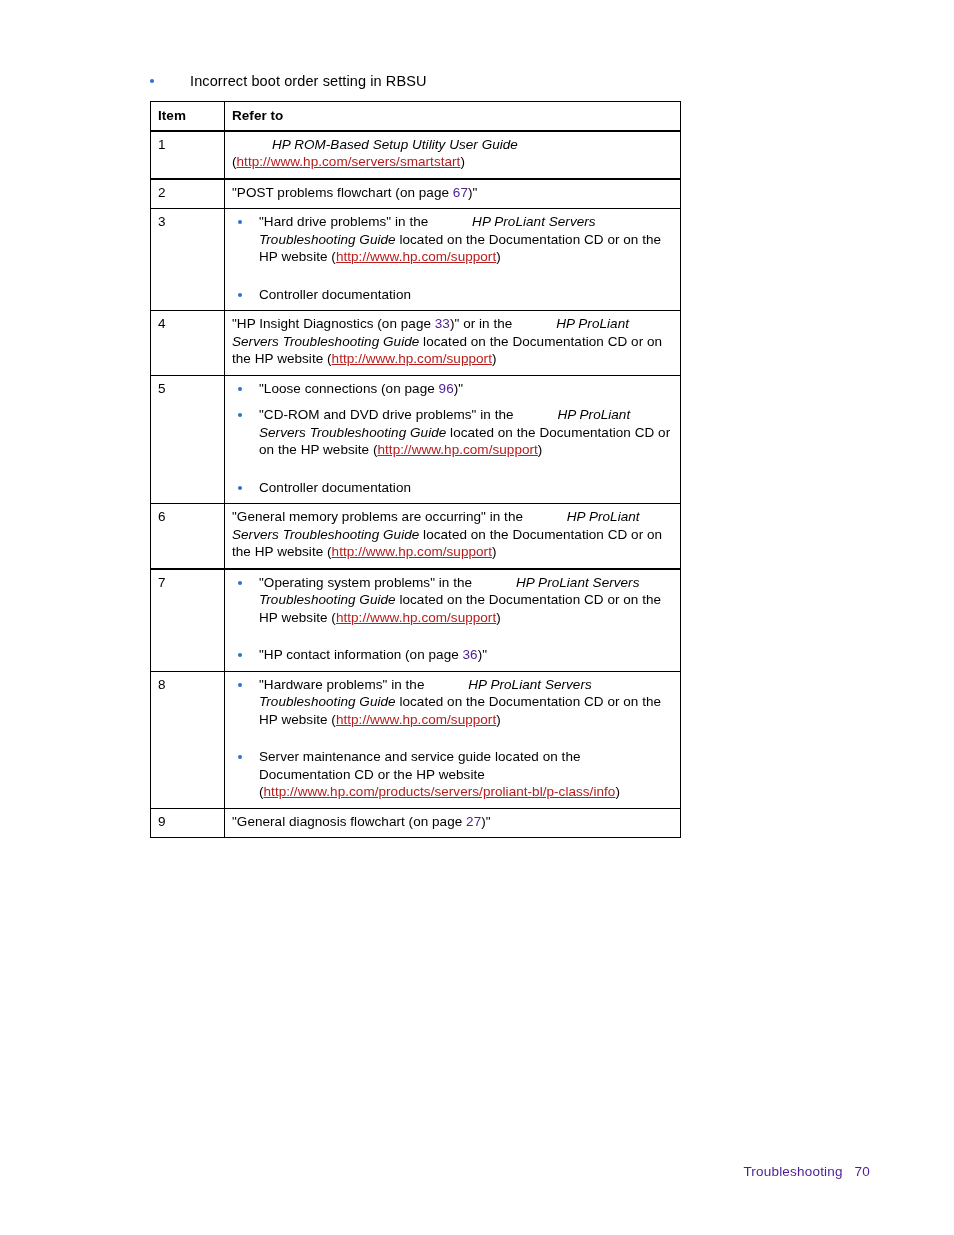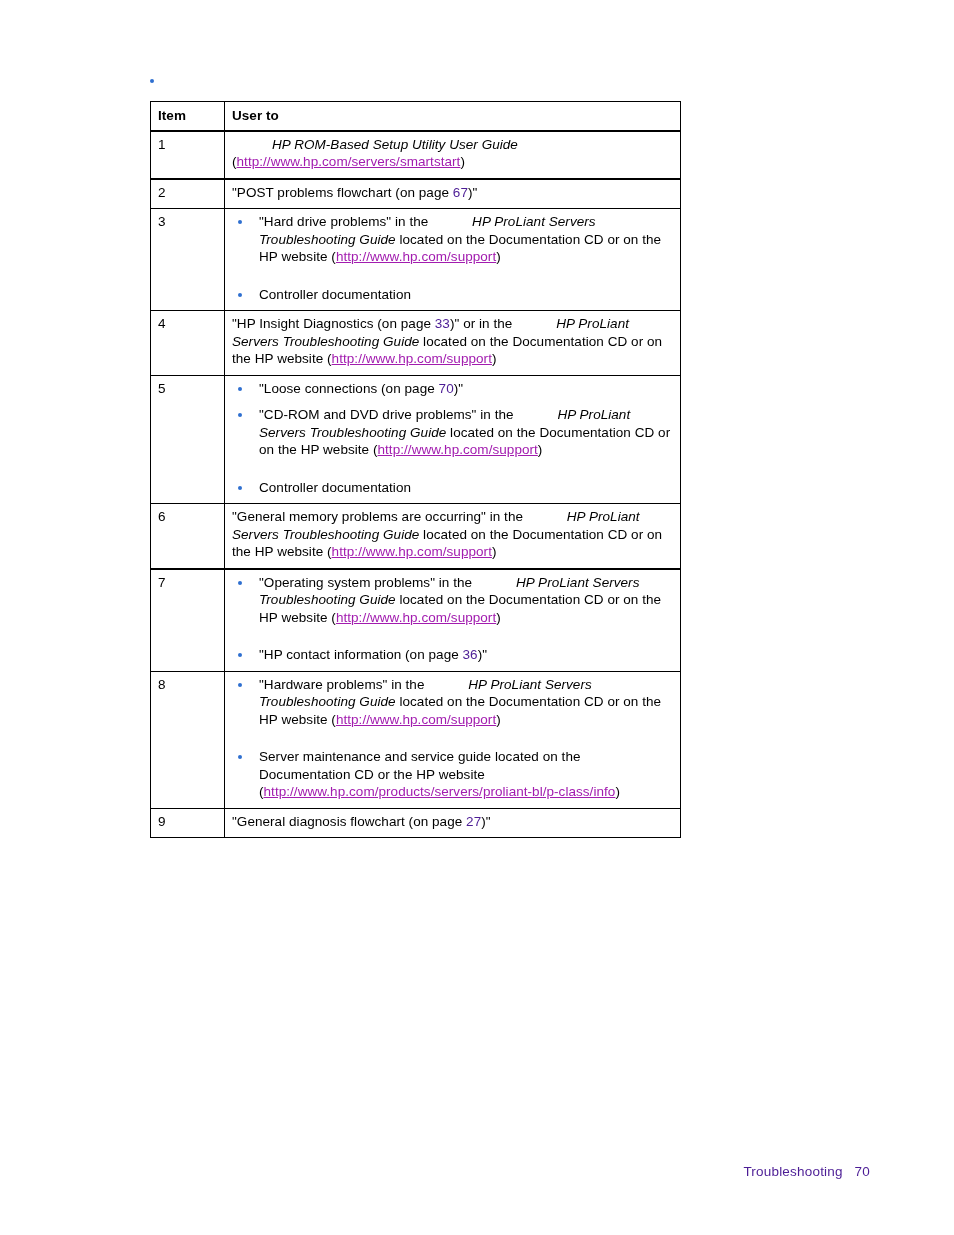--- a/index.html
+++ b/index.html
@@ -109,21 +109,21 @@
     height: 4px;
     background: #2f6fd0;
     border-radius: 50%;
   }
 
   .para { margin: 0; }
 
   i.ital, .ital { font-style: italic; margin-left: 40px; }
 
   a.ext {
-    color: #a21caf;
+    color: #b91c1c;
     text-decoration: underline;
   }
   span.pg {
     color: #4c1d95;
     text-decoration: none;
   }
 
   
   .footer {
     position: absolute;
@@ -137,32 +137,33 @@
 </style>
 </head>
 <body>
 
 <div class="page">
 
   <div class="intro-bullet">
     <span class="marker">
         <i></i>
       </span>
+    <span class="txt">Incorrect boot order setting in RBSU</span>
   </div>
 
   <div class="tbl-wrap">
     <table class="refs">
       <colgroup>
         <col class="c-item">
         <col class="c-ref">
       </colgroup>
       <thead>
         <tr>
           <th>Item</th>
-          <th>User to</th>
+          <th>Refer to</th>
         </tr>
       </thead>
       <tbody id="tbody">
           <tr class="thick-below">
             <td class="item">1</td>
             <td>
               <div class="para"><em class="ital">HP ROM-Based Setup Utility User Guide</em><br><span>(</span><a class="ext" href="#">http://www.hp.com/servers/smartstart</a><span>)</span></div>
             </td>
           </tr>
           <tr>
@@ -183,21 +184,21 @@
           <tr>
             <td class="item">4</td>
             <td>
               <div class="para"><span>"HP Insight Diagnostics (on page </span><span class="pg">33</span><span>)" or in the </span><em class="ital">HP ProLiant Servers Troubleshooting Guide</em><span> located on the Documentation CD or on the HP website (</span><a class="ext" href="#">http://www.hp.com/support</a><span>)</span></div>
             </td>
           </tr>
           <tr>
             <td class="item">5</td>
             <td>
               <ul class="cell">
-                <li><span class="bdot"></span><span>"Loose connections (on page </span><span class="pg">70</span><span>)"</span></li>
+                <li><span class="bdot"></span><span>"Loose connections (on page </span><span class="pg">96</span><span>)"</span></li>
                 <li><span class="bdot"></span><span>"CD-ROM and DVD drive problems" in the </span><em class="ital">HP ProLiant Servers Troubleshooting Guide</em><span> located on the Documentation CD or on the HP website (</span><a class="ext" href="#">http://www.hp.com/support</a><span>)</span></li>
                 <li><span class="bdot"></span><span>Controller documentation</span></li>
               </ul>
             </td>
           </tr>
           <tr class="thick-below">
             <td class="item">6</td>
             <td>
               <div class="para"><span>"General memory problems are occurring" in the </span><em class="ital">HP ProLiant Servers Troubleshooting Guide</em><span> located on the Documentation CD or on the HP website (</span><a class="ext" href="#">http://www.hp.com/support</a><span>)</span></div>
             </td>

